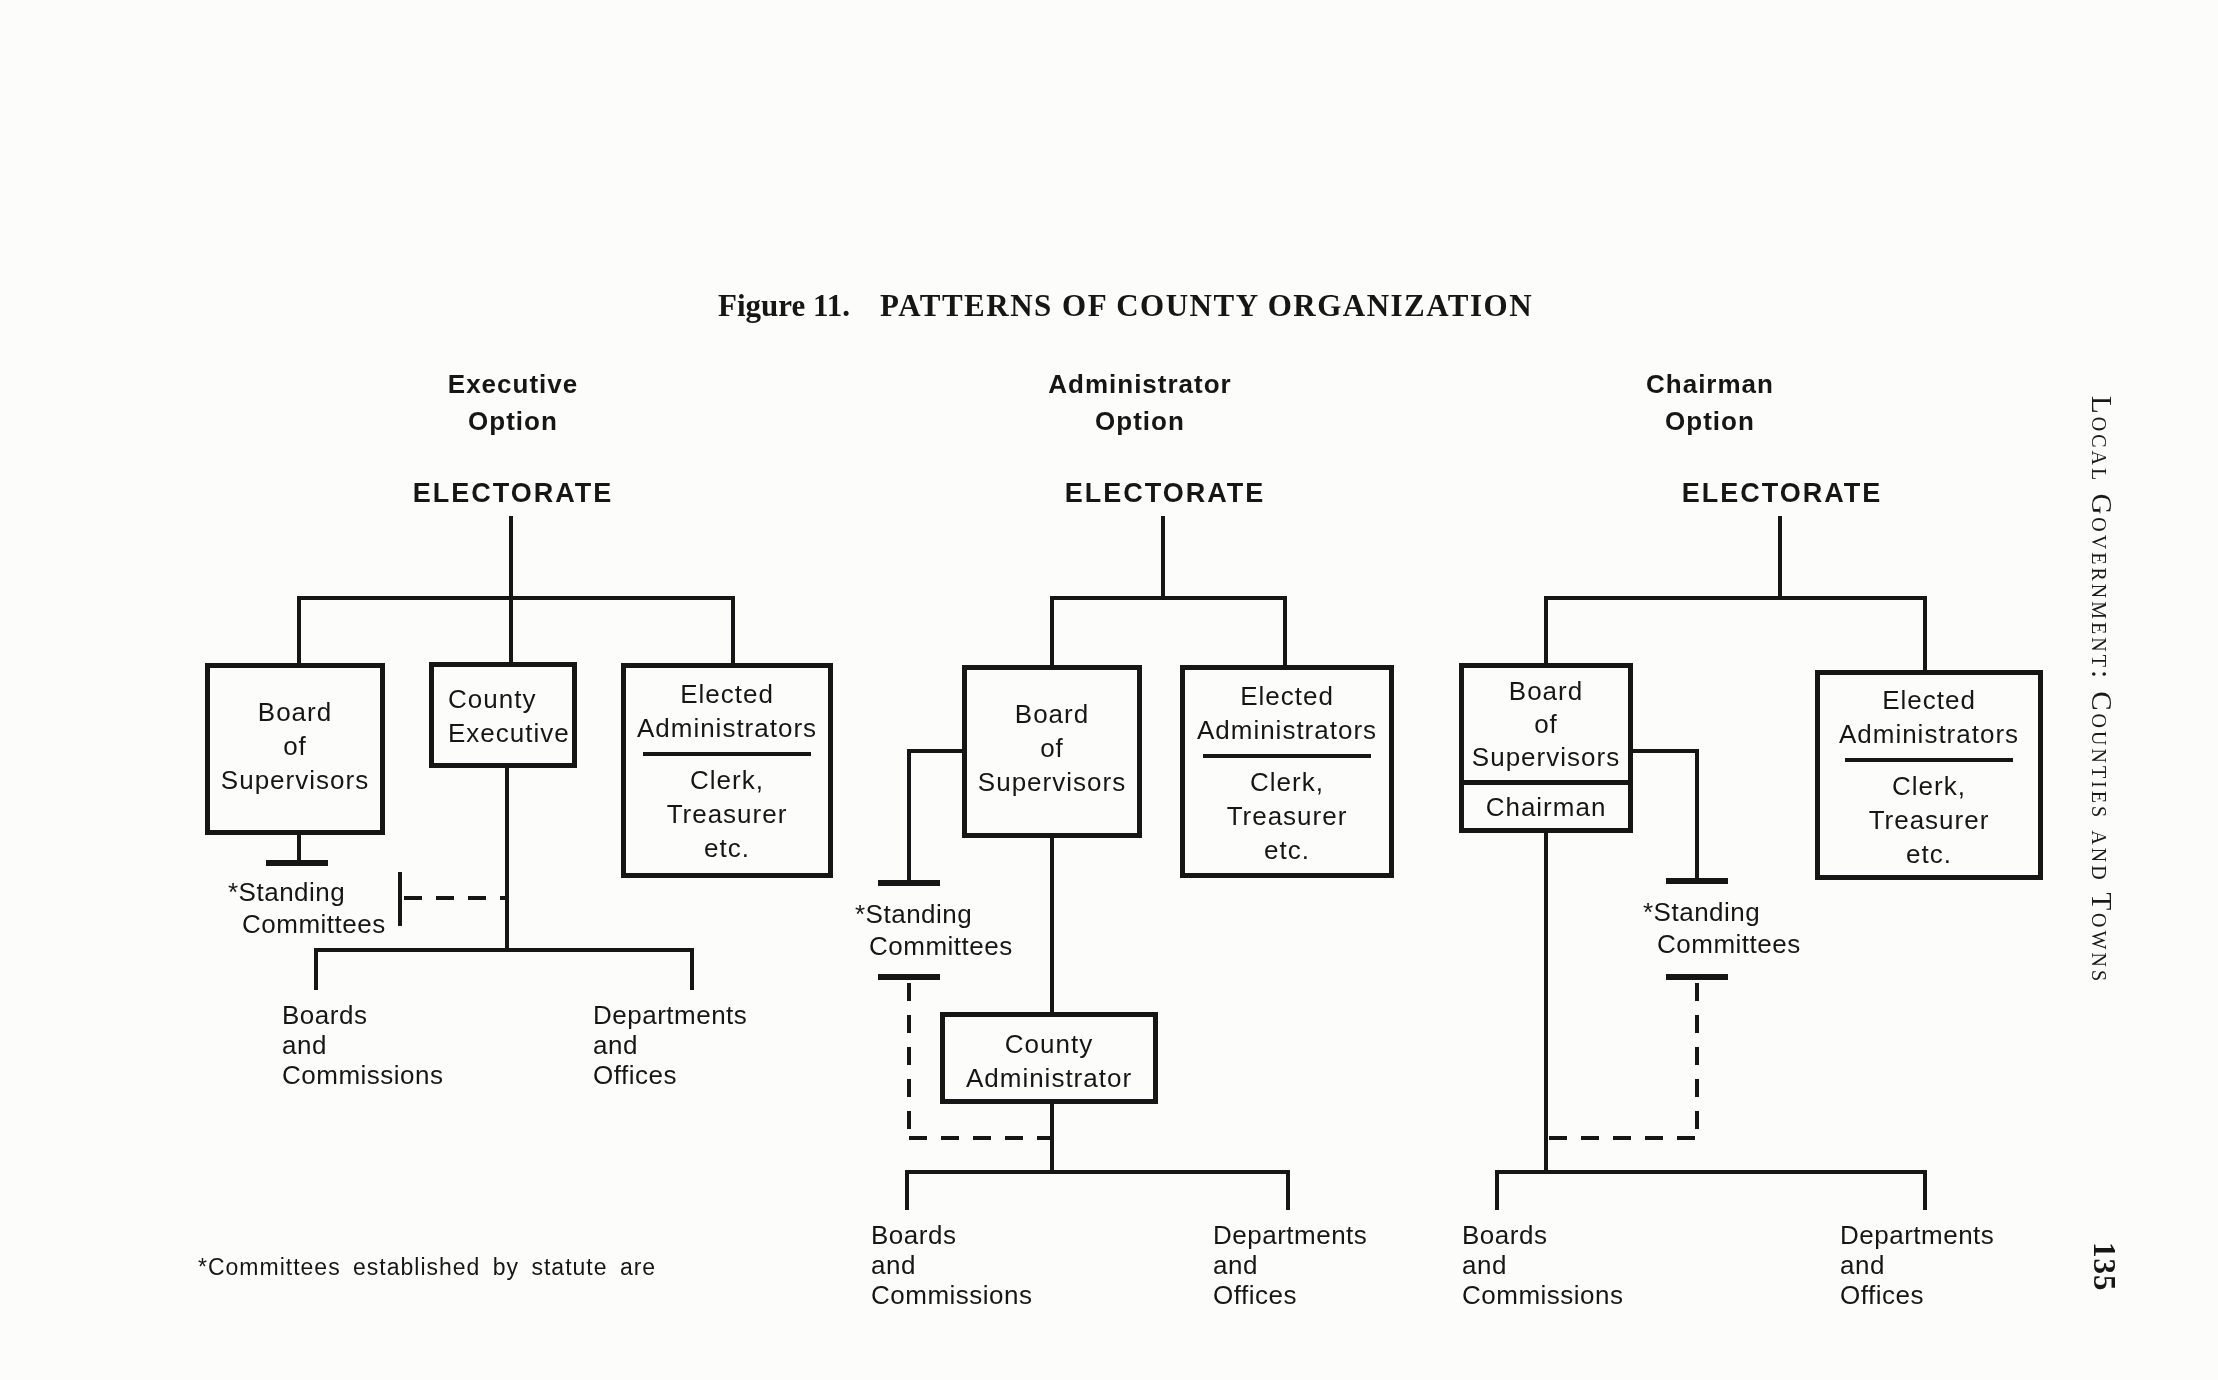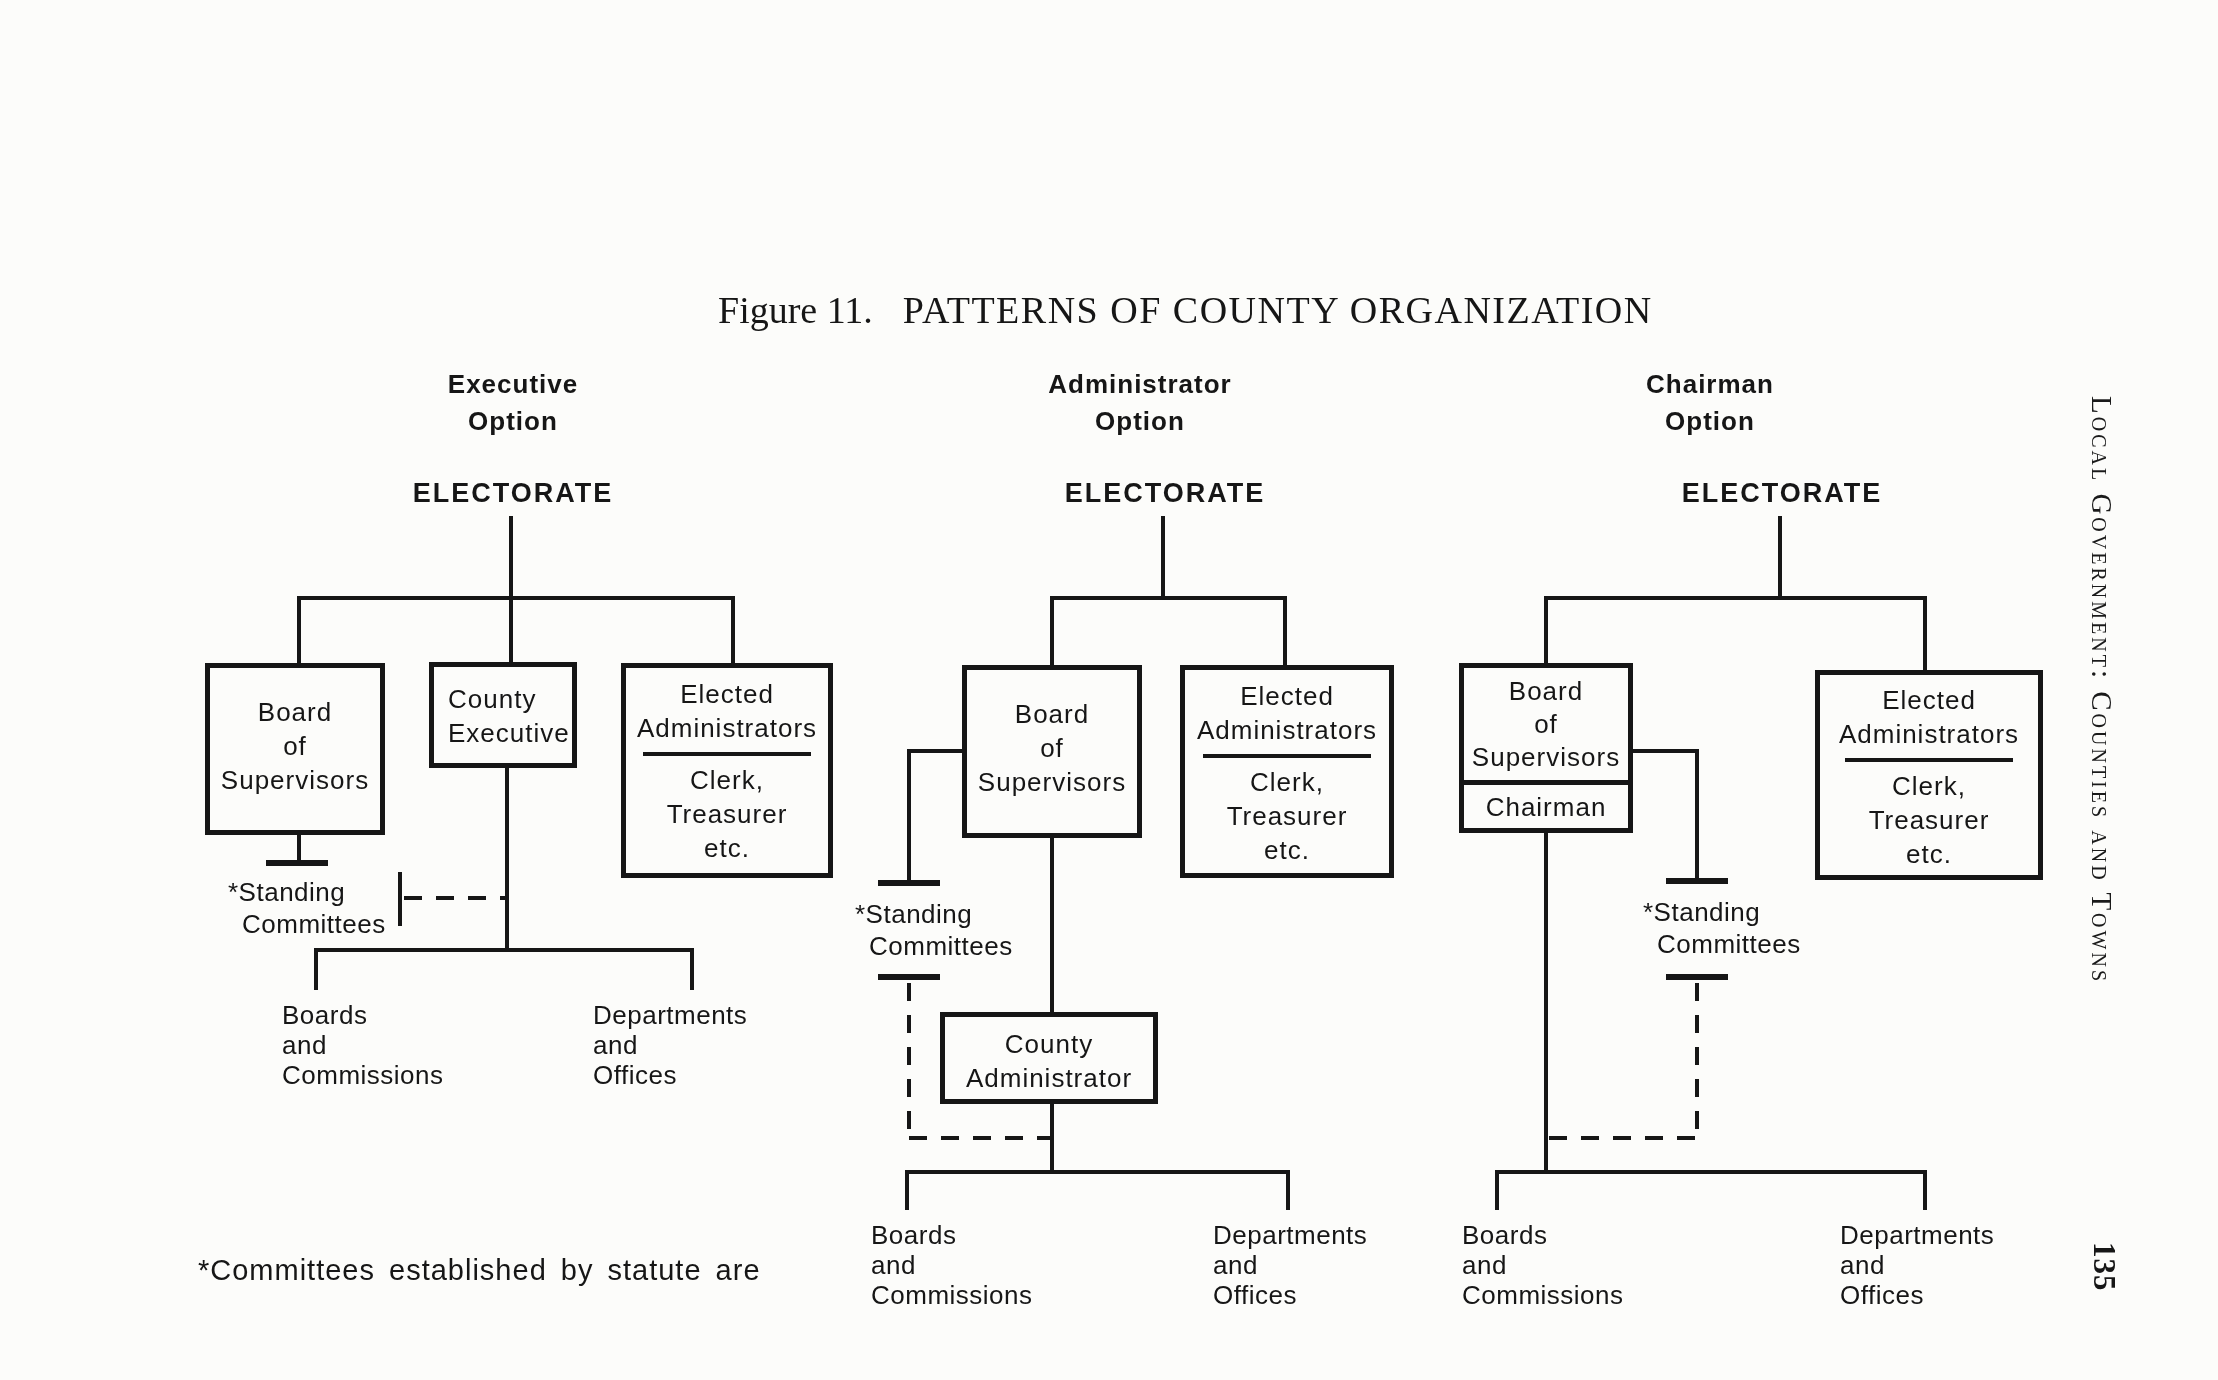--- a/index.html
+++ b/index.html
@@ -25,35 +25,35 @@
   .c{text-align:center;}
   .opt{font-size:26px;font-weight:bold;line-height:37px;letter-spacing:1px;}
   .elec{font-size:27px;font-weight:bold;letter-spacing:2px;}
   .boxline{font-size:26px;line-height:34px;letter-spacing:1px;}
   .leaf{font-size:26px;line-height:30px;letter-spacing:0.5px;}
   .standing{font-size:26px;line-height:32px;letter-spacing:0.5px;}
   .standing span:nth-child(2){margin-left:14px;}
   .ea-rule{width:168px;height:4px;background:#161616;margin:7px 0;}
   .figure-title{
     position:absolute;left:718px;top:288px;white-space:nowrap;
-    font-family:"Liberation Serif", serif;font-weight:normal;font-size:38px;
+    font-family:"Liberation Serif", serif;font-weight:bold;font-size:31px;
   }
   .figure-title .gap{display:inline-block;width:30px;}
   .sidebar-rot{
     position:absolute;left:2118px;top:396px;
     transform:rotate(90deg);transform-origin:0 0;white-space:nowrap;
     font-family:"Liberation Serif", serif;font-variant:small-caps;
     font-size:29px;letter-spacing:3px;color:#1a1a1a;
   }
   .pagenum-rot{
     position:absolute;left:2122px;top:1242px;
     transform:rotate(90deg);transform-origin:0 0;white-space:nowrap;
     font-family:"Liberation Serif", serif;font-weight:bold;font-size:31px;letter-spacing:1px;
   }
-  .footnote{font-size:29px;letter-spacing:1px;word-spacing:5px;}
+  .footnote{font-size:23px;letter-spacing:1px;word-spacing:5px;}
 </style>
 </head>
 <body>
 
 <div id="page">
 
   <div class="figure-title">
     <span style="display:inline;">Figure 11.</span><span class="gap"></span><span style="display:inline;letter-spacing:1.5px;">PATTERNS OF COUNTY ORGANIZATION</span>
   </div>
 

